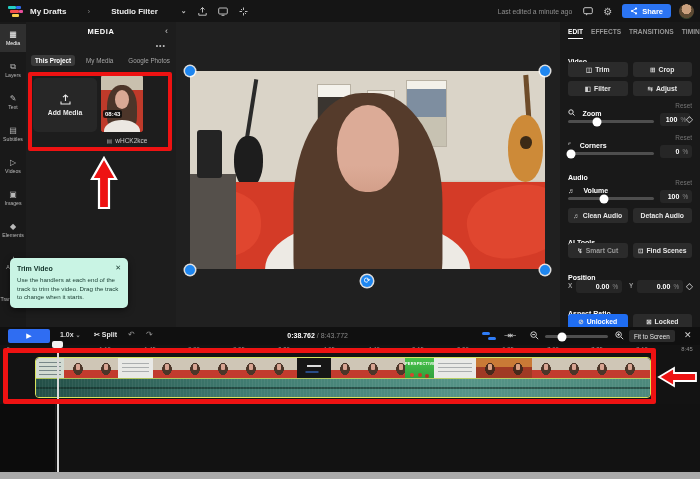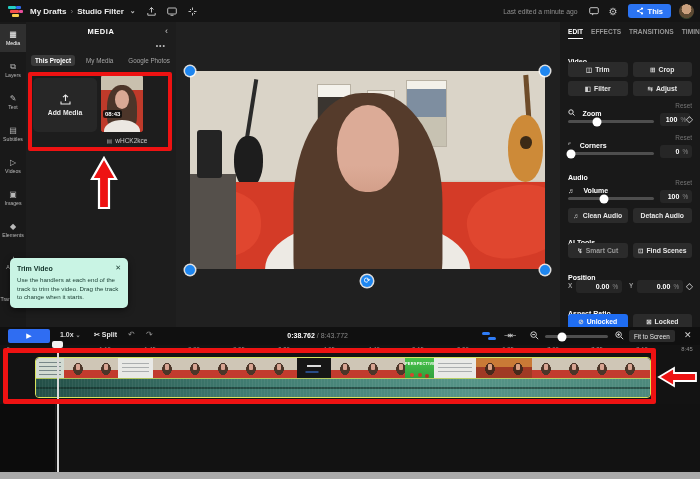--- a/index.html
+++ b/index.html
@@ -9,21 +9,21 @@
   
   .topbar{position:absolute;left:0;top:0;width:700px;height:22px;background:#151515;
           display:flex;align-items:center;z-index:5;}
   .logo{width:15px;height:11px;margin:0 7px 0 8px;position:relative;}
   .logo i{position:absolute;height:3px;border-radius:1px;}
   .logo .l1{left:0;top:0;width:8px;background:#23cfc4;}
   .logo .l2{left:8px;top:0;width:5px;background:#2e6cf0;}
   .logo .l3{left:2px;top:4px;width:9px;background:#f44d4d;}
   .logo .l4{left:11px;top:4px;width:4px;background:#e94e9c;}
   .logo .l5{left:4px;top:8px;width:7px;background:#f7ce4e;}
-  .crumb{font-size:8px;font-weight:bold;color:#ededed;display:flex;align-items:center;gap:4px;}
+  .crumb{font-size:8px;font-weight:bold;color:#ededed;display:flex;align-items:center;gap:21px;}
   .crumb .sep{color:#7c7c7c;font-weight:normal;}
   .crumb .chev{color:#bdbdbd;font-size:7px;margin-left:2px;}
   .tb-ic{color:#bdbdbd;margin-left:11px;display:flex;align-items:center;}
   .tb-right{margin-left:auto;display:flex;align-items:center;}
   .lastedit{font-size:6.8px;color:#8f8f8f;margin-right:11px;}
   .tb-ic2{margin-right:10px;color:#c4c4c4;display:flex;align-items:center;}
   .btn-share{height:14px;padding:0 8px;background:#2b74f3;border-radius:3px;color:#fff;
              font-size:7.5px;font-weight:bold;display:flex;align-items:center;gap:4px;margin-right:8px;}
   .btn-export{height:16px;padding:0 10px;background:#12e0bd;border-radius:3px;color:#06231d;
               font-size:8px;font-weight:bold;display:flex;align-items:center;gap:5px;margin-right:9px;}
@@ -254,21 +254,21 @@
           </svg>
       </span>
       <span class="tb-ic2" style="font-size:10px;">⚙</span>
       <div class="btn-share">
         <svg class="icon-svg" width="8" height="8" viewBox="0 0 8 8">
             <circle cx="2" cy="4" r="1.1" fill="#fff"></circle>
             <circle cx="6" cy="1.6" r="1.1" fill="#fff"></circle>
             <circle cx="6" cy="6.4" r="1.1" fill="#fff"></circle>
             <path d="M2 4 L6 1.6 M2 4 L6 6.4" stroke="#fff" stroke-width="0.8"></path>
           </svg>
-        <span>This</span>
+        <span>Share</span>
       </div>
       <div class="avatar"></div>
     </div>
   </div>
 
   <div class="rail">
       <div class="rail-item active" style="top: 2px;">
         <span class="g">▦</span>
         <span class="t">Media</span>
       </div>

